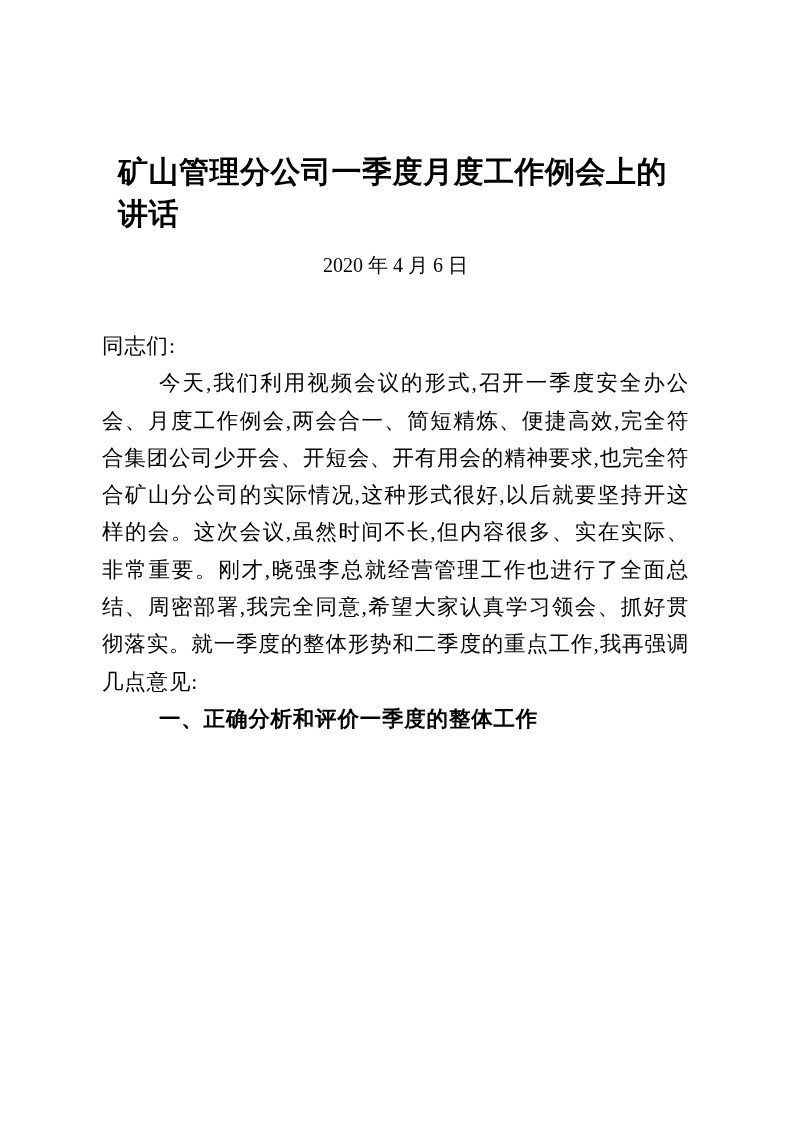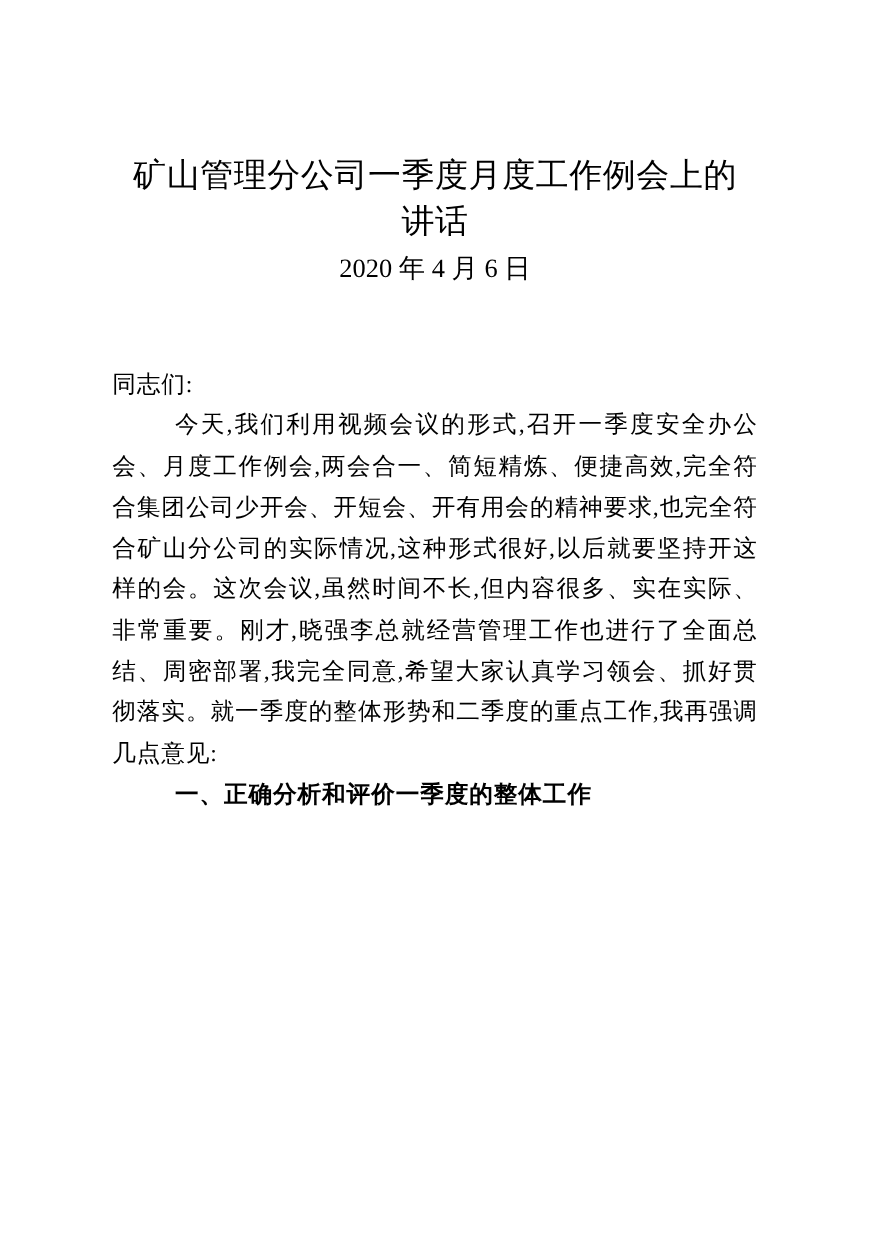--- a/index.html
+++ b/index.html
@@ -12,35 +12,34 @@
     width: 793px;
     height: 1122px;
     background: #ffffff;
     box-sizing: border-box;
     padding: 135px 104px 0 102px;
     color: #000000;
     font-family: "Liberation Serif", serif;
     overflow: hidden;
   }
   .title {
-    margin: 4px;
+    margin: 16px;
     font-size: 30px;
     line-height: 42px;
-    font-weight: normal;
-    text-align: center;
+    font-weight: bold;
     letter-spacing: 0.5px;
   }
   .doc-date {
     margin-top: 8px;
-    font-size: 24px;
+    font-size: 20px;
     line-height: 28px;
     text-align: center;
   }
   .doc-body {
-    margin-top: 72px;
+    margin-top: 49px;
     font-size: 21.5px;
     line-height: 37.3px;
     letter-spacing: 0.8px;
     text-align: justify;
   }
   .doc-body p {
     margin: 0;
   }
   .salutation {
     text-indent: 0;

